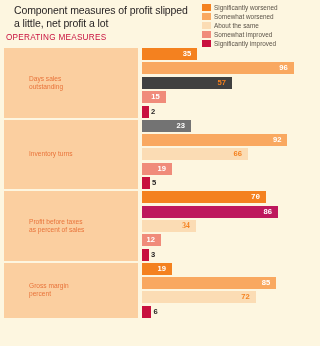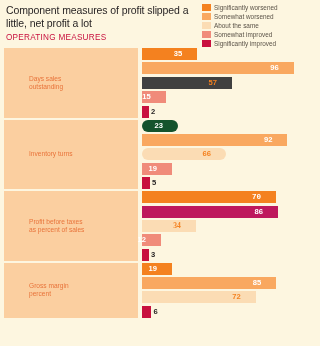--- a/index.html
+++ b/index.html
@@ -25,21 +25,21 @@
     position: absolute;
     left: 6px;
     top: 4px;
     width: 190px;
   }
   .title {
     font-size: 10.5px;
     line-height: 12.5px;
     color: #231f20;
     font-weight: normal;
-    margin: 0 0 4px 0;
+    margin: 0 0 4px 8px;
     letter-spacing: -0.1px;
   }
   .kicker {
     font-size: 8.2px;
     color: #c8103e;
     letter-spacing: 0.25px;
     margin: 0;
   }
 
   
@@ -112,21 +112,21 @@
     position: relative;
     display: flex;
     align-items: center;
     justify-content: flex-end;
     box-sizing: border-box;
     min-width: 7px;
   }
   .bar-value {
     font-size: 7.6px;
     font-weight: bold;
-    padding-right: 15px;
+    padding-right: 6px;
     white-space: nowrap;
     line-height: 12px;
   }
   .bar-value.outside {
     position: absolute;
     left: 100%;
     padding-left: 2px;
     padding-right: 0;
   }
 </style>
@@ -195,31 +195,31 @@
             </div>
           </div>
         </div>
       </div>
       <div class="group">
         <div class="group-label" style="background: rgb(251, 207, 160);">
           <div class="group-label-text" style="color: rgb(232, 116, 59);">Inventory turns</div>
         </div>
         <div class="bars">
           <div class="bar-row">
-            <div class="bar" title="Significantly worsened" style="width: 36px; background: #14532d; border-radius: 6px;">
+            <div class="bar" title="Significantly worsened" style="width: 49px; background: #737373;">
               <span class="bar-value" style="color: rgb(255, 255, 255);">23</span>
             </div>
           </div>
           <div class="bar-row">
             <div class="bar" title="Somewhat worsened" style="width: 145.36px; background: rgb(249, 168, 96);">
               <span class="bar-value" style="color: rgb(255, 255, 255);">92</span>
             </div>
           </div>
           <div class="bar-row">
-            <div class="bar" title="About the same" style="width: 84px; background: rgb(251, 220, 180); border-radius: 6px;">
+            <div class="bar" title="About the same" style="width: 106px; background: rgb(251, 220, 180);">
               <span class="bar-value" style="color: rgb(244, 129, 31);">66</span>
             </div>
           </div>
           <div class="bar-row">
             <div class="bar" title="Somewhat improved" style="width: 30.02px; background: rgb(240, 139, 122);">
               <span class="bar-value" style="color: rgb(255, 255, 255);">19</span>
             </div>
           </div>
           <div class="bar-row">
             <div class="bar" title="Significantly improved" style="width: 7.9px; background: rgb(200, 16, 62); overflow: visible;">
@@ -227,21 +227,21 @@
             </div>
           </div>
         </div>
       </div>
       <div class="group">
         <div class="group-label" style="background: rgb(251, 207, 160);">
           <div class="group-label-text" style="color: rgb(232, 116, 59);">Profit before taxes as percent of sales</div>
         </div>
         <div class="bars">
           <div class="bar-row">
-            <div class="bar" title="Significantly worsened" style="width: 134px; background: rgb(244, 129, 31); font-family: Liberation Mono, monospace;">
+            <div class="bar" title="Significantly worsened" style="width: 124px; background: rgb(244, 129, 31); font-family: Liberation Mono, monospace;">
               <span class="bar-value" style="color: rgb(255, 255, 255);">70</span>
             </div>
           </div>
           <div class="bar-row">
             <div class="bar" title="Somewhat worsened" style="width: 135.88px; background: #be185d;">
               <span class="bar-value" style="color: rgb(255, 255, 255);">86</span>
             </div>
           </div>
           <div class="bar-row">
             <div class="bar" title="About the same" style="width: 53.72px; background: rgb(251, 220, 180);">

